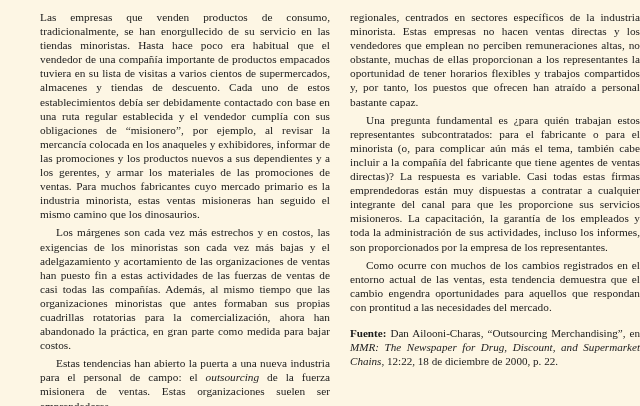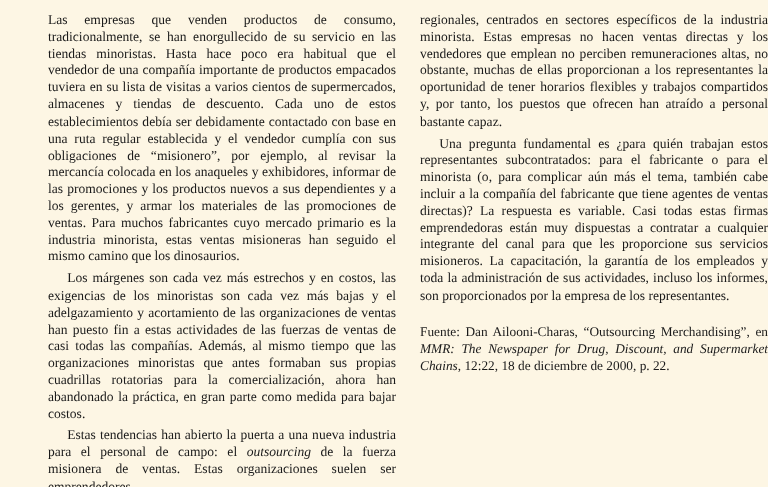--- a/index.html
+++ b/index.html
@@ -47,21 +47,21 @@
   .spacer-sm {
     height: 4px;
   }
   .source {
     margin-top: 12px;
     font-size: 11.1px;
     line-height: 14.1px;
     text-align: justify;
   }
   .source .lbl {
-    font-weight: normal;
+    font-weight: bold;
   }
   em {
   }
   .src-italic {
     font-style: italic;
   }
 </style>
 </head>
 <body>
 
@@ -76,20 +76,21 @@
       <p class="indent">
         <span>Estas tendencias han abierto la puerta a una nueva industria para el personal de campo: el </span><em>outsourcing</em><span> de la fuerza misionera de ventas. Estas organizaciones suelen ser emprendedores</span>
       </p>
     </div>
 
     <div class="col">
       <p>regionales, centrados en sectores específicos de la industria minorista. Estas empresas no hacen ventas directas y los vendedores que emplean no perciben remuneraciones altas, no obstante, muchas de ellas proporcionan a los representantes la oportunidad de tener horarios flexibles y trabajos compartidos y, por tanto, los puestos que ofrecen han atraído a personal bastante capaz.</p>
       <div class="spacer-sm"></div>
       <p class="indent">Una pregunta fundamental es ¿para quién trabajan estos representantes subcontratados: para el fabricante o para el minorista (o, para complicar aún más el tema, también cabe incluir a la compañía del fabricante que tiene agentes de ventas directas)? La respuesta es variable. Casi todas estas firmas emprendedoras están muy dispuestas a contratar a cualquier integrante del canal para que les proporcione sus servicios misioneros. La capacitación, la garantía de los empleados y toda la administración de sus actividades, incluso los informes, son proporcionados por la empresa de los representantes.</p>
       <div class="spacer-sm"></div>
+      <p class="indent">Como ocurre con muchos de los cambios registrados en el entorno actual de las ventas, esta tendencia demuestra que el cambio engendra oportunidades para aquellos que respondan con prontitud a las necesidades del mercado.</p>
 
       <div class="source">
         <span class="lbl">Fuente:</span><span> Dan Ailooni-Charas, “Outsourcing Merchandising”, en </span><span class="src-italic">MMR: The Newspaper for Drug, Discount, and Supermarket Chains</span><span>, 12:22, 18 de diciembre de 2000, p. 22.</span>
       </div>
     </div>
 
   </div>
 </div>
 
 </body></html>

